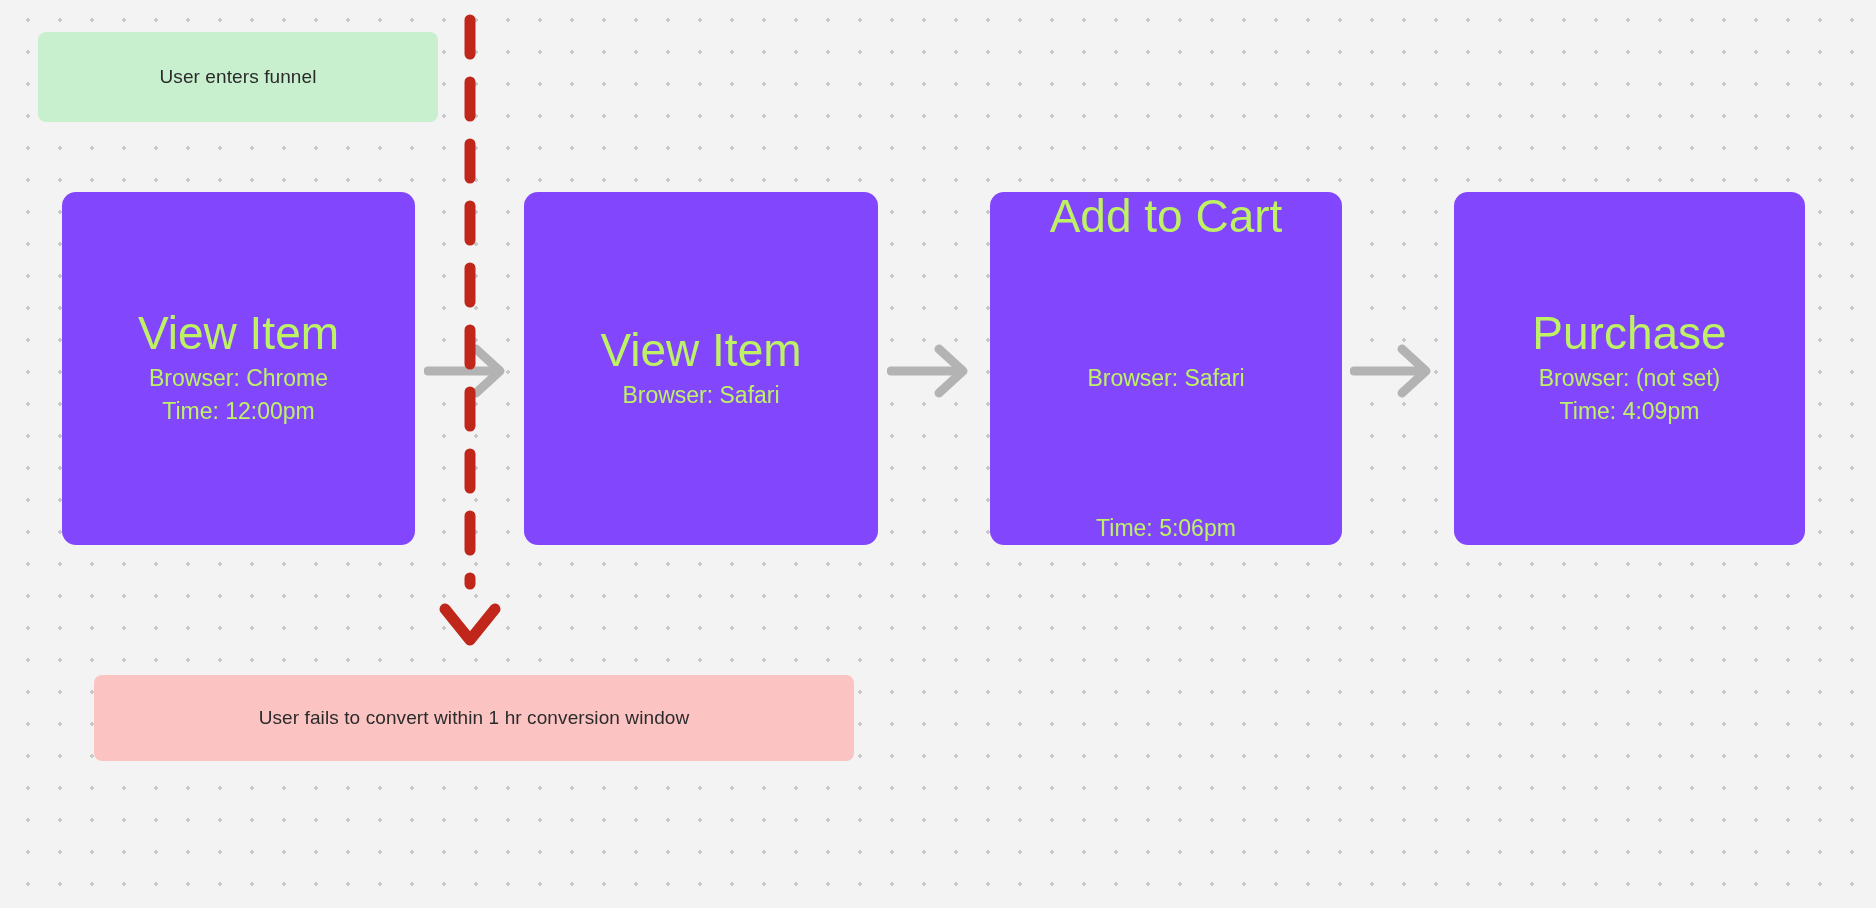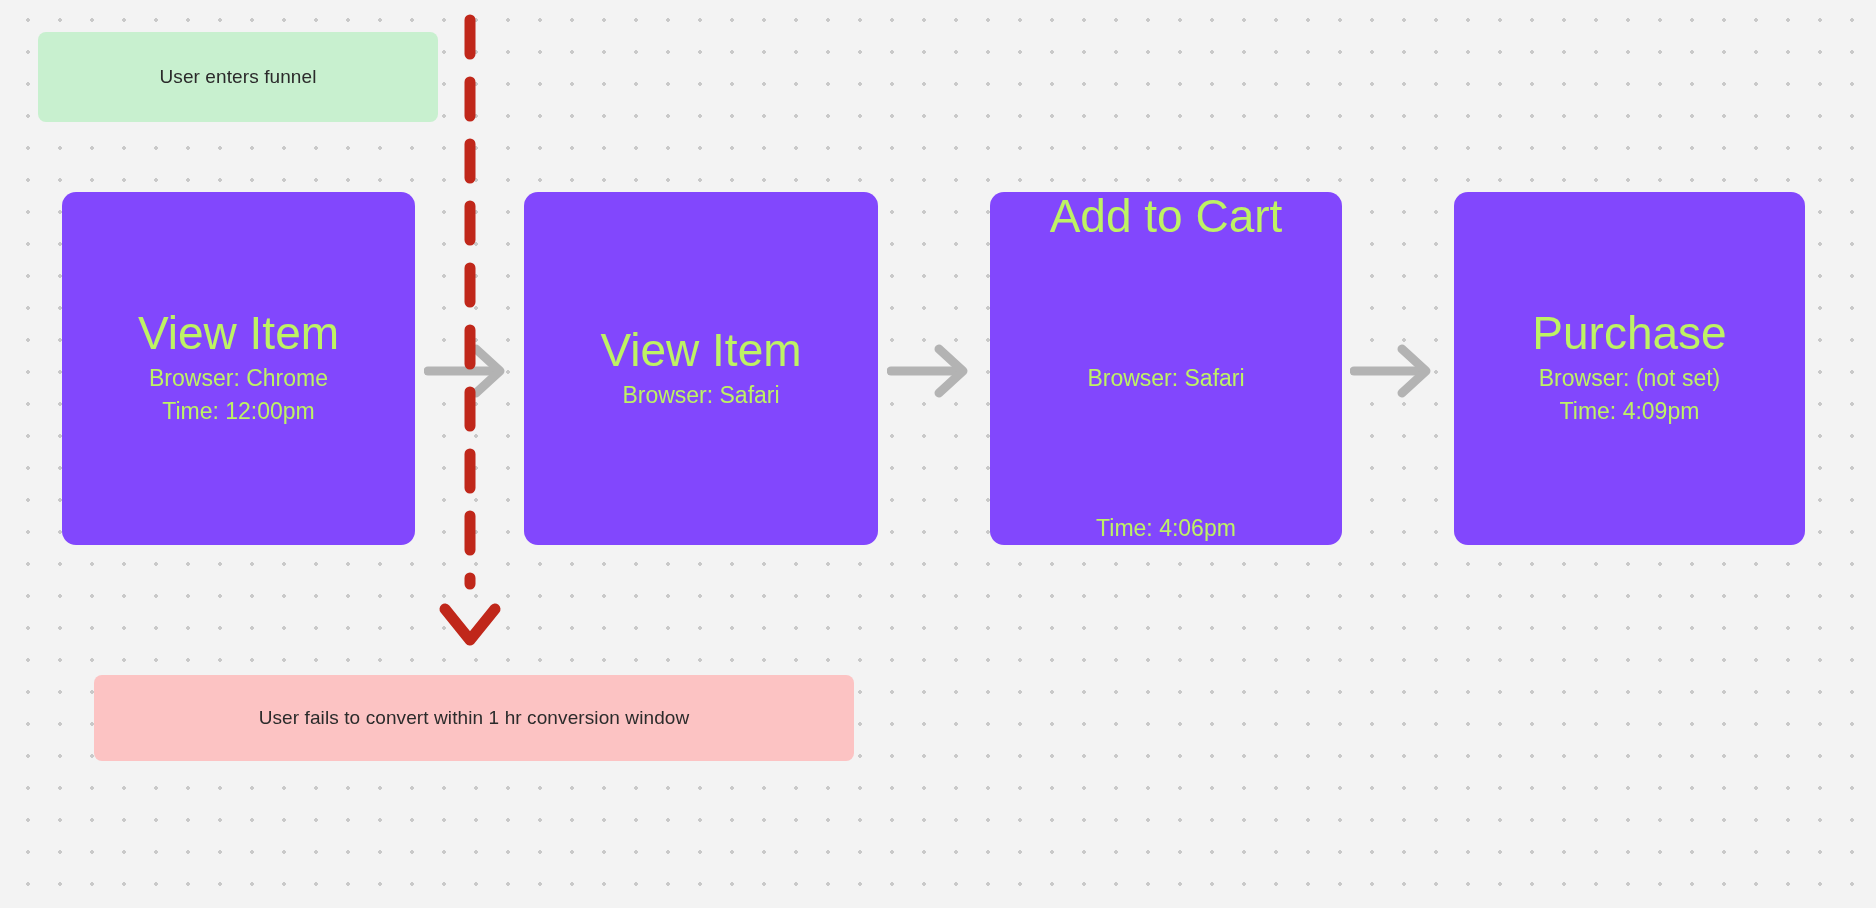--- a/index.html
+++ b/index.html
@@ -110,21 +110,21 @@
   </div>
 
   <div class="step" id="step-1">
     <div class="title">View Item</div>
     <div class="meta">Browser: Safari</div>
   </div>
 
   <div class="step" id="step-2">
     <div class="title">Add to Cart</div>
     <div class="meta">Browser: Safari</div>
-    <div class="meta">Time: 4:06pm</div>
+    <div class="meta">Time: 5:06pm</div>
   </div>
 
   <div class="step" id="step-3">
     <div class="title">Purchase</div>
     <div class="meta">Browser: (not set)</div>
     <div class="meta">Time: 4:09pm</div>
   </div>
 
   <svg class="flow-arrow" id="flow-arrow-0" viewBox="0 0 92 62">
     <path d="M4 31 H66" stroke="#b3b3b3" stroke-width="9" stroke-linecap="round" fill="none"></path>

